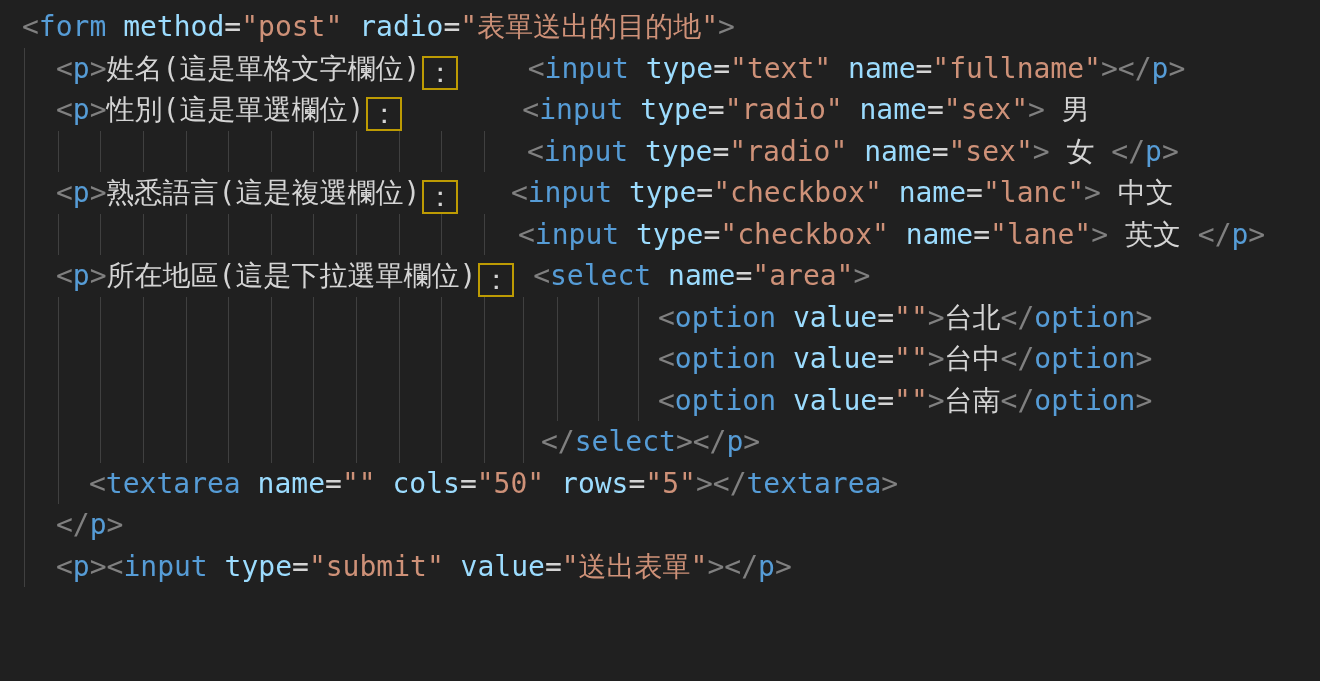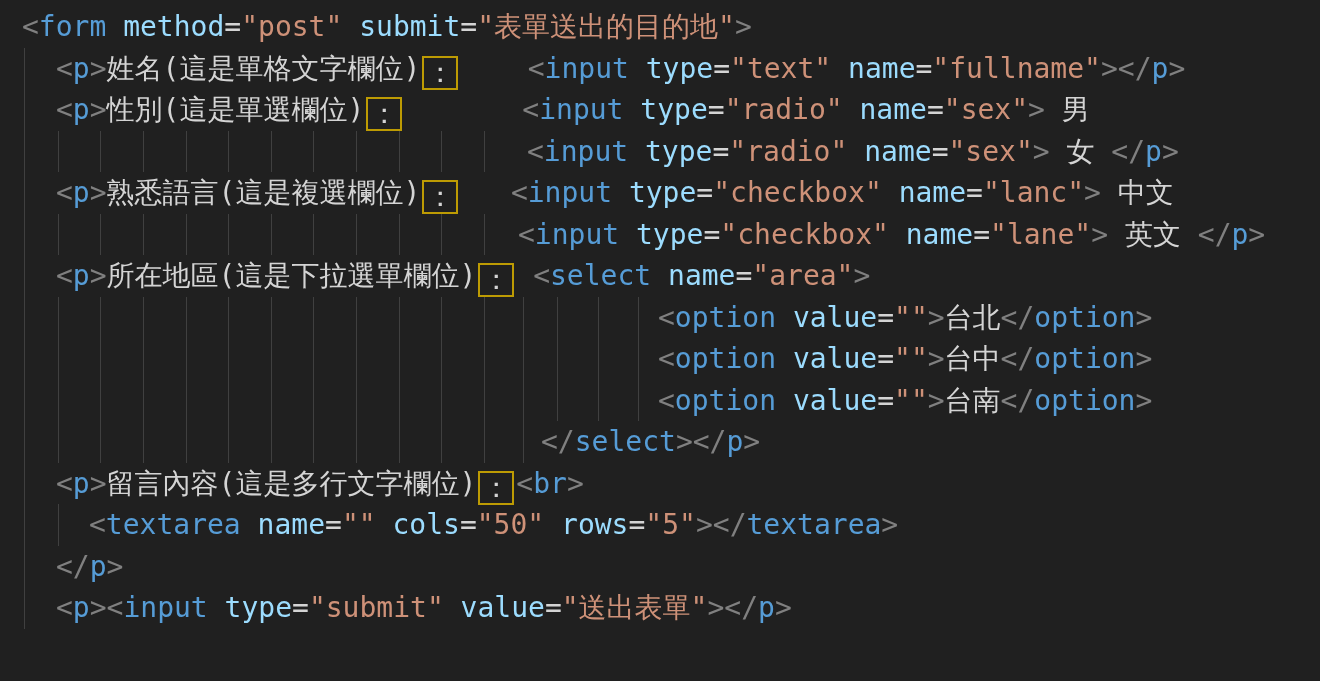--- a/index.html
+++ b/index.html
@@ -40,28 +40,27 @@
     line-height:30px;
     padding:0 2px;
     margin:0 2px;
     vertical-align:-4px;
   }
 </style>
 </head>
 <body>
 
 <div id="editor">
-    <div class="line" style="padding-left: 22px;"><span class="tk-p">&lt;</span><span class="tk-t">form</span><span class="tk-w"> </span><span class="tk-a">method</span><span class="tk-o">=</span><span class="tk-s">"post"</span><span class="tk-w"> </span><span class="tk-a">submit</span><span class="tk-o">=</span><span class="tk-s">"表單送出的目的地"</span><span class="tk-p">&gt;</span></div>
+    <div class="line" style="padding-left: 22px;"><span class="tk-p">&lt;</span><span class="tk-t">form</span><span class="tk-w"> </span><span class="tk-a">method</span><span class="tk-o">=</span><span class="tk-s">"post"</span><span class="tk-w"> </span><span class="tk-a">radio</span><span class="tk-o">=</span><span class="tk-s">"表單送出的目的地"</span><span class="tk-p">&gt;</span></div>
     <div class="line" style="padding-left: 56px;"><i class="guide" style="left: 24px;"></i><span class="tk-p">&lt;</span><span class="tk-t">p</span><span class="tk-p">&gt;</span><span class="tk-x">姓名(這是單格文字欄位)</span><span class="tk-cb">：</span><span class="tk-w">    </span><span class="tk-p">&lt;</span><span class="tk-t">input</span><span class="tk-w"> </span><span class="tk-a">type</span><span class="tk-o">=</span><span class="tk-s">"text"</span><span class="tk-w"> </span><span class="tk-a">name</span><span class="tk-o">=</span><span class="tk-s">"fullname"</span><span class="tk-p">&gt;&lt;/</span><span class="tk-t">p</span><span class="tk-p">&gt;</span></div>
     <div class="line" style="padding-left: 56px;"><i class="guide" style="left: 24px;"></i><span class="tk-p">&lt;</span><span class="tk-t">p</span><span class="tk-p">&gt;</span><span class="tk-x">性別(這是單選欄位)</span><span class="tk-cb">：</span><span class="tk-w">       </span><span class="tk-p">&lt;</span><span class="tk-t">input</span><span class="tk-w"> </span><span class="tk-a">type</span><span class="tk-o">=</span><span class="tk-s">"radio"</span><span class="tk-w"> </span><span class="tk-a">name</span><span class="tk-o">=</span><span class="tk-s">"sex"</span><span class="tk-p">&gt;</span><span class="tk-x"> 男</span></div>
     <div class="line" style="padding-left: 527px;"><i class="guide" style="left: 24px;"></i><i class="guide" style="left: 58px;"></i><i class="guide" style="left: 100px;"></i><i class="guide" style="left: 143px;"></i><i class="guide" style="left: 186px;"></i><i class="guide" style="left: 228px;"></i><i class="guide" style="left: 271px;"></i><i class="guide" style="left: 313px;"></i><i class="guide" style="left: 356px;"></i><i class="guide" style="left: 399px;"></i><i class="guide" style="left: 441px;"></i><i class="guide" style="left: 484px;"></i><span class="tk-p">&lt;</span><span class="tk-t">input</span><span class="tk-w"> </span><span class="tk-a">type</span><span class="tk-o">=</span><span class="tk-s">"radio"</span><span class="tk-w"> </span><span class="tk-a">name</span><span class="tk-o">=</span><span class="tk-s">"sex"</span><span class="tk-p">&gt;</span><span class="tk-x"> 女 </span><span class="tk-p">&lt;/</span><span class="tk-t">p</span><span class="tk-p">&gt;</span></div>
     <div class="line" style="padding-left: 56px;"><i class="guide" style="left: 24px;"></i><span class="tk-p">&lt;</span><span class="tk-t">p</span><span class="tk-p">&gt;</span><span class="tk-x">熟悉語言(這是複選欄位)</span><span class="tk-cb">：</span><span class="tk-w">   </span><span class="tk-p">&lt;</span><span class="tk-t">input</span><span class="tk-w"> </span><span class="tk-a">type</span><span class="tk-o">=</span><span class="tk-s">"checkbox"</span><span class="tk-w"> </span><span class="tk-a">name</span><span class="tk-o">=</span><span class="tk-s">"lanc"</span><span class="tk-p">&gt;</span><span class="tk-x"> 中文</span></div>
     <div class="line" style="padding-left: 518px;"><i class="guide" style="left: 24px;"></i><i class="guide" style="left: 58px;"></i><i class="guide" style="left: 100px;"></i><i class="guide" style="left: 143px;"></i><i class="guide" style="left: 186px;"></i><i class="guide" style="left: 228px;"></i><i class="guide" style="left: 271px;"></i><i class="guide" style="left: 313px;"></i><i class="guide" style="left: 356px;"></i><i class="guide" style="left: 399px;"></i><i class="guide" style="left: 441px;"></i><i class="guide" style="left: 484px;"></i><span class="tk-p">&lt;</span><span class="tk-t">input</span><span class="tk-w"> </span><span class="tk-a">type</span><span class="tk-o">=</span><span class="tk-s">"checkbox"</span><span class="tk-w"> </span><span class="tk-a">name</span><span class="tk-o">=</span><span class="tk-s">"lane"</span><span class="tk-p">&gt;</span><span class="tk-x"> 英文 </span><span class="tk-p">&lt;/</span><span class="tk-t">p</span><span class="tk-p">&gt;</span></div>
     <div class="line" style="padding-left: 56px;"><i class="guide" style="left: 24px;"></i><span class="tk-p">&lt;</span><span class="tk-t">p</span><span class="tk-p">&gt;</span><span class="tk-x">所在地區(這是下拉選單欄位)</span><span class="tk-cb">：</span><span class="tk-w"> </span><span class="tk-p">&lt;</span><span class="tk-t">select</span><span class="tk-w"> </span><span class="tk-a">name</span><span class="tk-o">=</span><span class="tk-s">"area"</span><span class="tk-p">&gt;</span></div>
     <div class="line" style="padding-left: 658px;"><i class="guide" style="left: 24px;"></i><i class="guide" style="left: 58px;"></i><i class="guide" style="left: 100px;"></i><i class="guide" style="left: 143px;"></i><i class="guide" style="left: 186px;"></i><i class="guide" style="left: 228px;"></i><i class="guide" style="left: 271px;"></i><i class="guide" style="left: 313px;"></i><i class="guide" style="left: 356px;"></i><i class="guide" style="left: 399px;"></i><i class="guide" style="left: 441px;"></i><i class="guide" style="left: 484px;"></i><i class="guide" style="left: 523px;"></i><i class="guide" style="left: 557px;"></i><i class="guide" style="left: 598px;"></i><i class="guide" style="left: 638px;"></i><span class="tk-p">&lt;</span><span class="tk-t">option</span><span class="tk-w"> </span><span class="tk-a">value</span><span class="tk-o">=</span><span class="tk-s">""</span><span class="tk-p">&gt;</span><span class="tk-x">台北</span><span class="tk-p">&lt;/</span><span class="tk-t">option</span><span class="tk-p">&gt;</span></div>
     <div class="line" style="padding-left: 658px;"><i class="guide" style="left: 24px;"></i><i class="guide" style="left: 58px;"></i><i class="guide" style="left: 100px;"></i><i class="guide" style="left: 143px;"></i><i class="guide" style="left: 186px;"></i><i class="guide" style="left: 228px;"></i><i class="guide" style="left: 271px;"></i><i class="guide" style="left: 313px;"></i><i class="guide" style="left: 356px;"></i><i class="guide" style="left: 399px;"></i><i class="guide" style="left: 441px;"></i><i class="guide" style="left: 484px;"></i><i class="guide" style="left: 523px;"></i><i class="guide" style="left: 557px;"></i><i class="guide" style="left: 598px;"></i><i class="guide" style="left: 638px;"></i><span class="tk-p">&lt;</span><span class="tk-t">option</span><span class="tk-w"> </span><span class="tk-a">value</span><span class="tk-o">=</span><span class="tk-s">""</span><span class="tk-p">&gt;</span><span class="tk-x">台中</span><span class="tk-p">&lt;/</span><span class="tk-t">option</span><span class="tk-p">&gt;</span></div>
     <div class="line" style="padding-left: 658px;"><i class="guide" style="left: 24px;"></i><i class="guide" style="left: 58px;"></i><i class="guide" style="left: 100px;"></i><i class="guide" style="left: 143px;"></i><i class="guide" style="left: 186px;"></i><i class="guide" style="left: 228px;"></i><i class="guide" style="left: 271px;"></i><i class="guide" style="left: 313px;"></i><i class="guide" style="left: 356px;"></i><i class="guide" style="left: 399px;"></i><i class="guide" style="left: 441px;"></i><i class="guide" style="left: 484px;"></i><i class="guide" style="left: 523px;"></i><i class="guide" style="left: 557px;"></i><i class="guide" style="left: 598px;"></i><i class="guide" style="left: 638px;"></i><span class="tk-p">&lt;</span><span class="tk-t">option</span><span class="tk-w"> </span><span class="tk-a">value</span><span class="tk-o">=</span><span class="tk-s">""</span><span class="tk-p">&gt;</span><span class="tk-x">台南</span><span class="tk-p">&lt;/</span><span class="tk-t">option</span><span class="tk-p">&gt;</span></div>
     <div class="line" style="padding-left: 541px;"><i class="guide" style="left: 24px;"></i><i class="guide" style="left: 58px;"></i><i class="guide" style="left: 100px;"></i><i class="guide" style="left: 143px;"></i><i class="guide" style="left: 186px;"></i><i class="guide" style="left: 228px;"></i><i class="guide" style="left: 271px;"></i><i class="guide" style="left: 313px;"></i><i class="guide" style="left: 356px;"></i><i class="guide" style="left: 399px;"></i><i class="guide" style="left: 441px;"></i><i class="guide" style="left: 484px;"></i><i class="guide" style="left: 523px;"></i><span class="tk-p">&lt;/</span><span class="tk-t">select</span><span class="tk-p">&gt;&lt;/</span><span class="tk-t">p</span><span class="tk-p">&gt;</span></div>
-    <div class="line" style="padding-left: 56px;"><i class="guide" style="left: 24px;"></i><span class="tk-p">&lt;</span><span class="tk-t">p</span><span class="tk-p">&gt;</span><span class="tk-x">留言內容(這是多行文字欄位)</span><span class="tk-cb">：</span><span class="tk-p">&lt;</span><span class="tk-t">br</span><span class="tk-p">&gt;</span></div>
     <div class="line" style="padding-left: 89px;"><i class="guide" style="left: 24px;"></i><i class="guide" style="left: 58px;"></i><span class="tk-p">&lt;</span><span class="tk-t">textarea</span><span class="tk-w"> </span><span class="tk-a">name</span><span class="tk-o">=</span><span class="tk-s">""</span><span class="tk-w"> </span><span class="tk-a">cols</span><span class="tk-o">=</span><span class="tk-s">"50"</span><span class="tk-w"> </span><span class="tk-a">rows</span><span class="tk-o">=</span><span class="tk-s">"5"</span><span class="tk-p">&gt;&lt;/</span><span class="tk-t">textarea</span><span class="tk-p">&gt;</span></div>
     <div class="line" style="padding-left: 56px;"><i class="guide" style="left: 24px;"></i><span class="tk-p">&lt;/</span><span class="tk-t">p</span><span class="tk-p">&gt;</span></div>
     <div class="line" style="padding-left: 56px;"><i class="guide" style="left: 24px;"></i><span class="tk-p">&lt;</span><span class="tk-t">p</span><span class="tk-p">&gt;</span><span class="tk-p">&lt;</span><span class="tk-t">input</span><span class="tk-w"> </span><span class="tk-a">type</span><span class="tk-o">=</span><span class="tk-s">"submit"</span><span class="tk-w"> </span><span class="tk-a">value</span><span class="tk-o">=</span><span class="tk-s">"送出表單"</span><span class="tk-p">&gt;&lt;/</span><span class="tk-t">p</span><span class="tk-p">&gt;</span></div>
   </div>
 
 </body></html>

